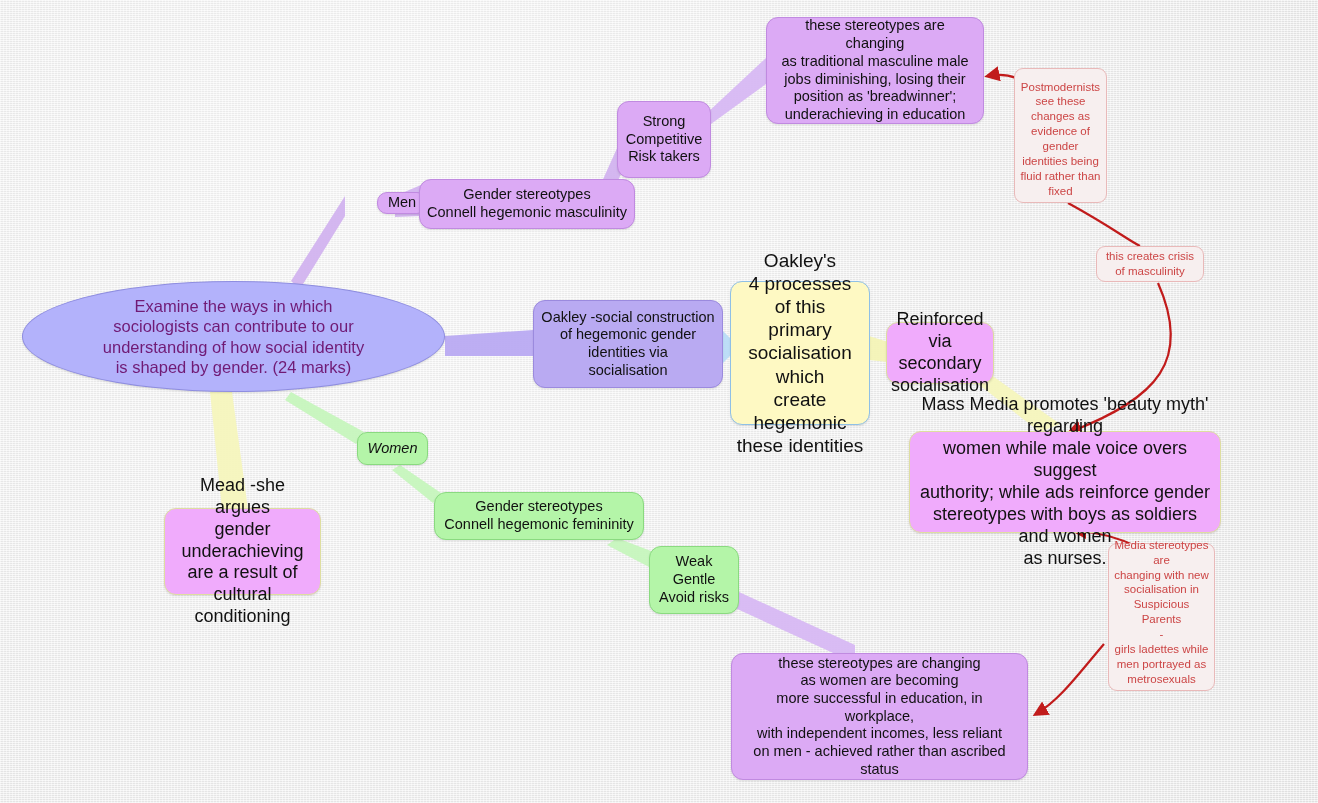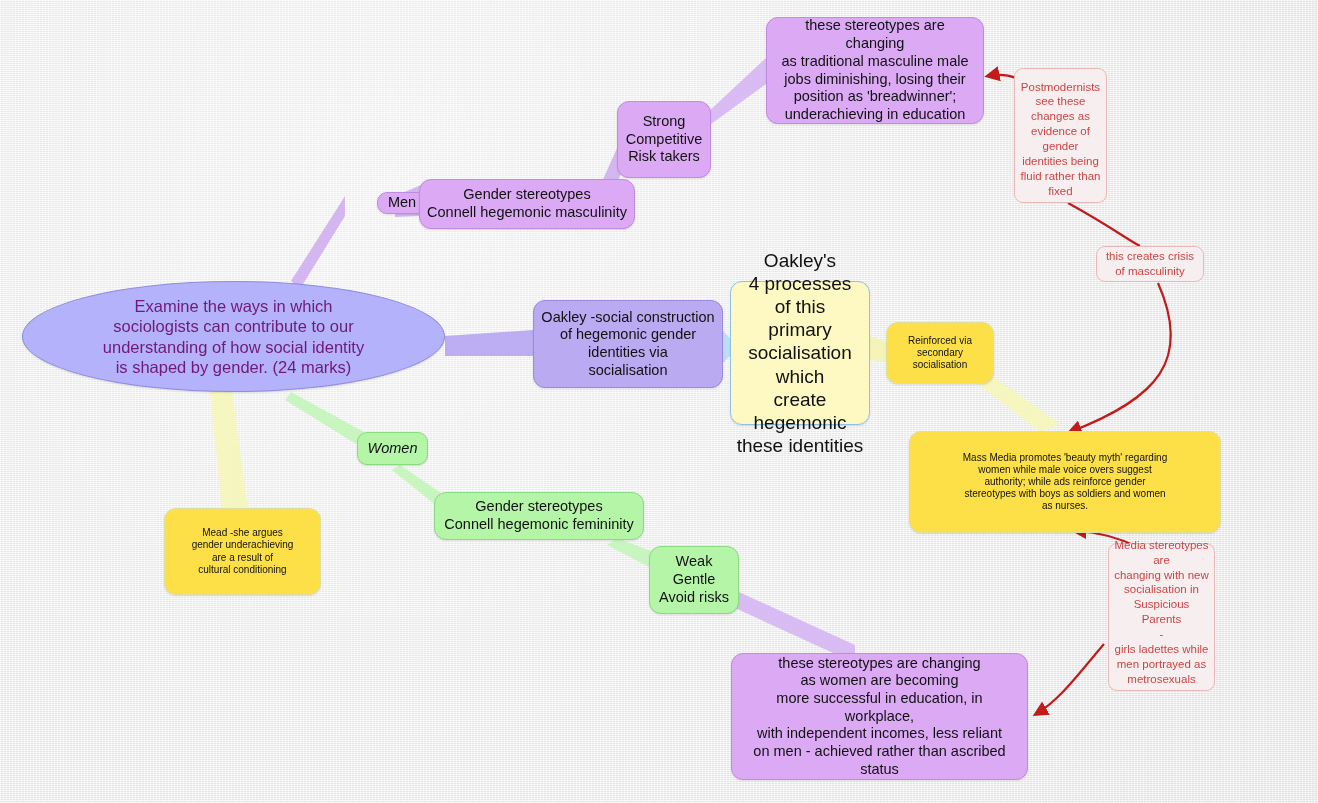--- a/index.html
+++ b/index.html
@@ -59,23 +59,23 @@
     font-size:19px;
     box-shadow:0 1px 2px rgba(0,0,0,.10);
   }
   .n-green{
     background:#b4f5a8;
     border:1px solid #8ada80;
     font-size:14.5px;
     box-shadow:0 1px 2px rgba(0,0,0,.10);
   }
   .n-yellow{
-    background:#fde047;
+    background:#f0abfc;
     border:1px solid #dedea0;
-    font-size:10px;
+    font-size:18px;
     box-shadow:0 1px 2px rgba(0,0,0,.10);
   }
   .n-red{
     background:#f7efef;
     border:1px solid #e9b9b9;
     color:#cc4545;
     font-size:11.5px;
     border-radius:9px;
     line-height:1.30;
     align-items:flex-end;

